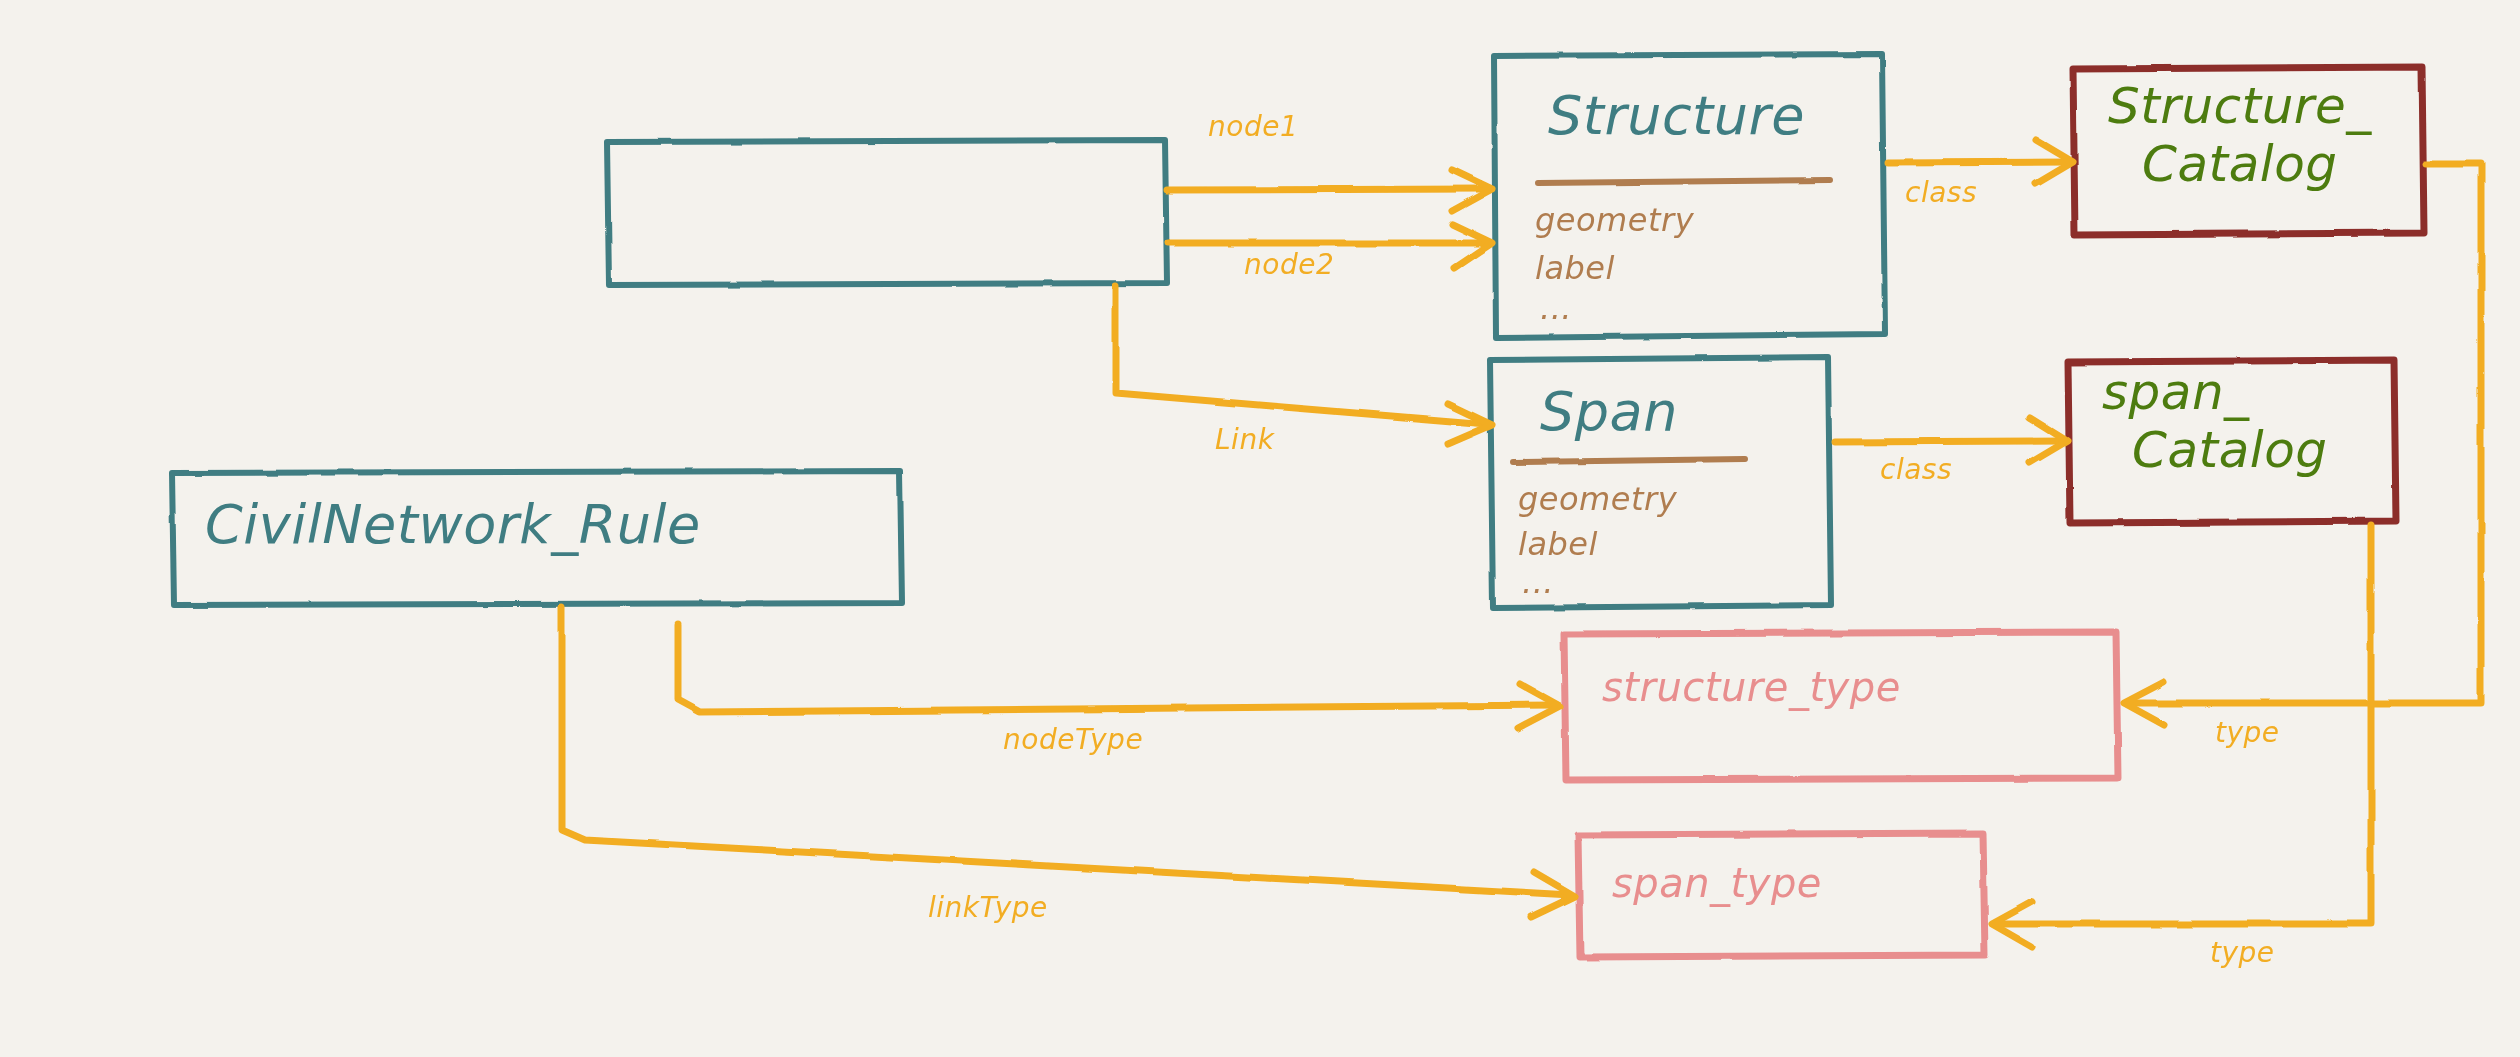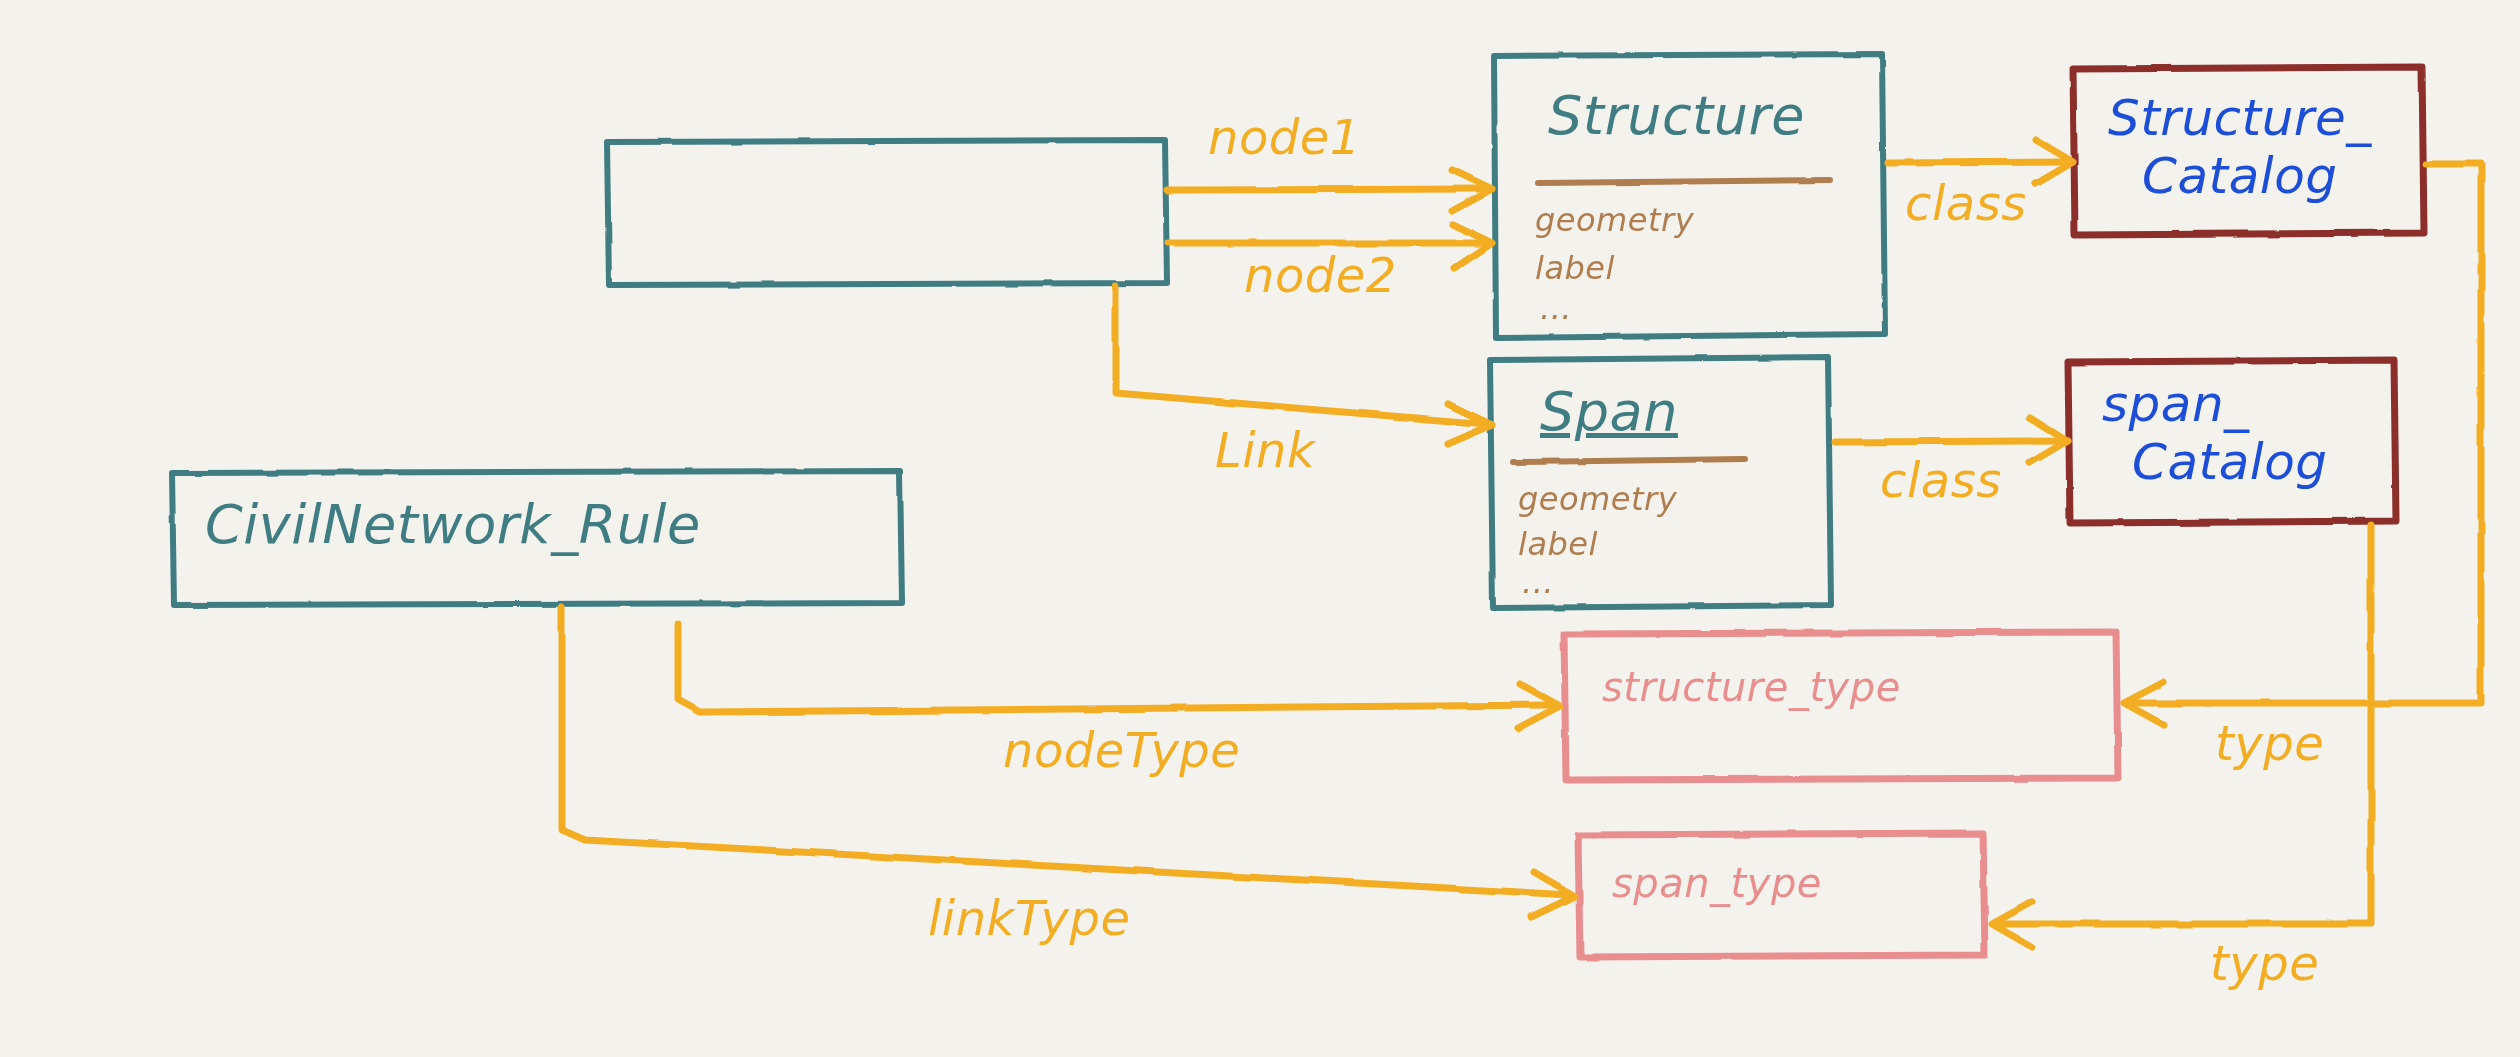--- a/index.html
+++ b/index.html
@@ -28,27 +28,27 @@
     white-space: pre;
     line-height: 1.05;
     letter-spacing: 0.5px;
     font-family: "DejaVu Sans", sans-serif;
     font-style: italic;
     font-weight: 400;
     transform-origin: left top;
   }
   .teal   { color: #3f7d82; }
   .brown  { color: #b07d4f; }
-  .maroon { color: #1d4ed8; margin-top: 12px; }
+  .maroon { color: #4d7c0f; }
   .pink   { color: #e88e8e; }
   .amber  { color: #f2ad23; }
 
   .entity-title { font-size: 54px; }
   .entity-attr  { font-size: 32px; }
-  .edge-label   { font-size: 48px; }
+  .edge-label   { font-size: 28px; }
   .catalog-line { font-size: 50px; }
   .type-title   { font-size: 40px; }
 </style>
 </head>
 <body>
 
 <div id="canvas">
 
   <svg id="sketch" viewBox="0 0 2520 1057" xmlns="http://www.w3.org/2000/svg">
     <defs>
@@ -134,21 +134,21 @@
   </svg>
 
 
   <div class="hand teal entity-title" style="left:205px; top:497px;">CivilNetwork_Rule</div>
 
   <div class="hand teal entity-title" style="left:1548px; top:88px;">Structure</div>
   <div class="hand brown entity-attr" style="left:1535px; top:204px;">geometry</div>
   <div class="hand brown entity-attr" style="left:1535px; top:252px;">label</div>
   <div class="hand brown entity-attr" style="left:1540px; top:292px;">...</div>
 
-  <div class="hand teal entity-title" style="left:1540px; top:384px;text-decoration:underline;">Span</div>
+  <div class="hand teal entity-title" style="left:1540px; top:384px;">Span</div>
   <div class="hand brown entity-attr" style="left:1518px; top:483px;">geometry</div>
   <div class="hand brown entity-attr" style="left:1518px; top:528px;">label</div>
   <div class="hand brown entity-attr" style="left:1522px; top:566px;">...</div>
 
   <div class="hand maroon catalog-line" style="left:2108px; top:80px;">Structure_</div>
   <div class="hand maroon catalog-line" style="left:2142px; top:138px;">Catalog</div>
 
   <div class="hand maroon catalog-line" style="left:2102px; top:366px;text-align:right;">span_</div>
   <div class="hand maroon catalog-line" style="left:2132px; top:424px;">Catalog</div>
 

